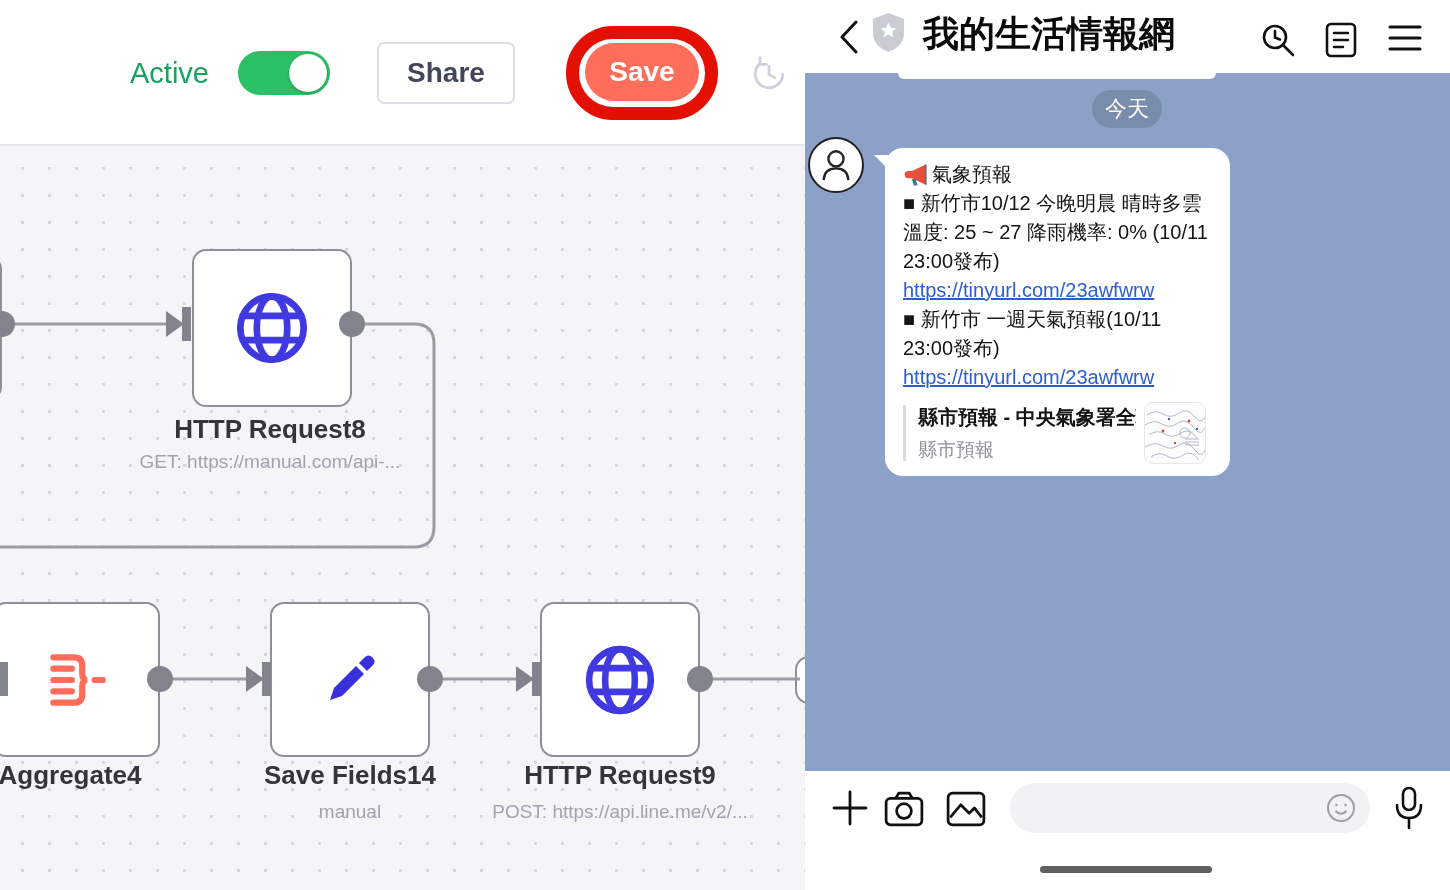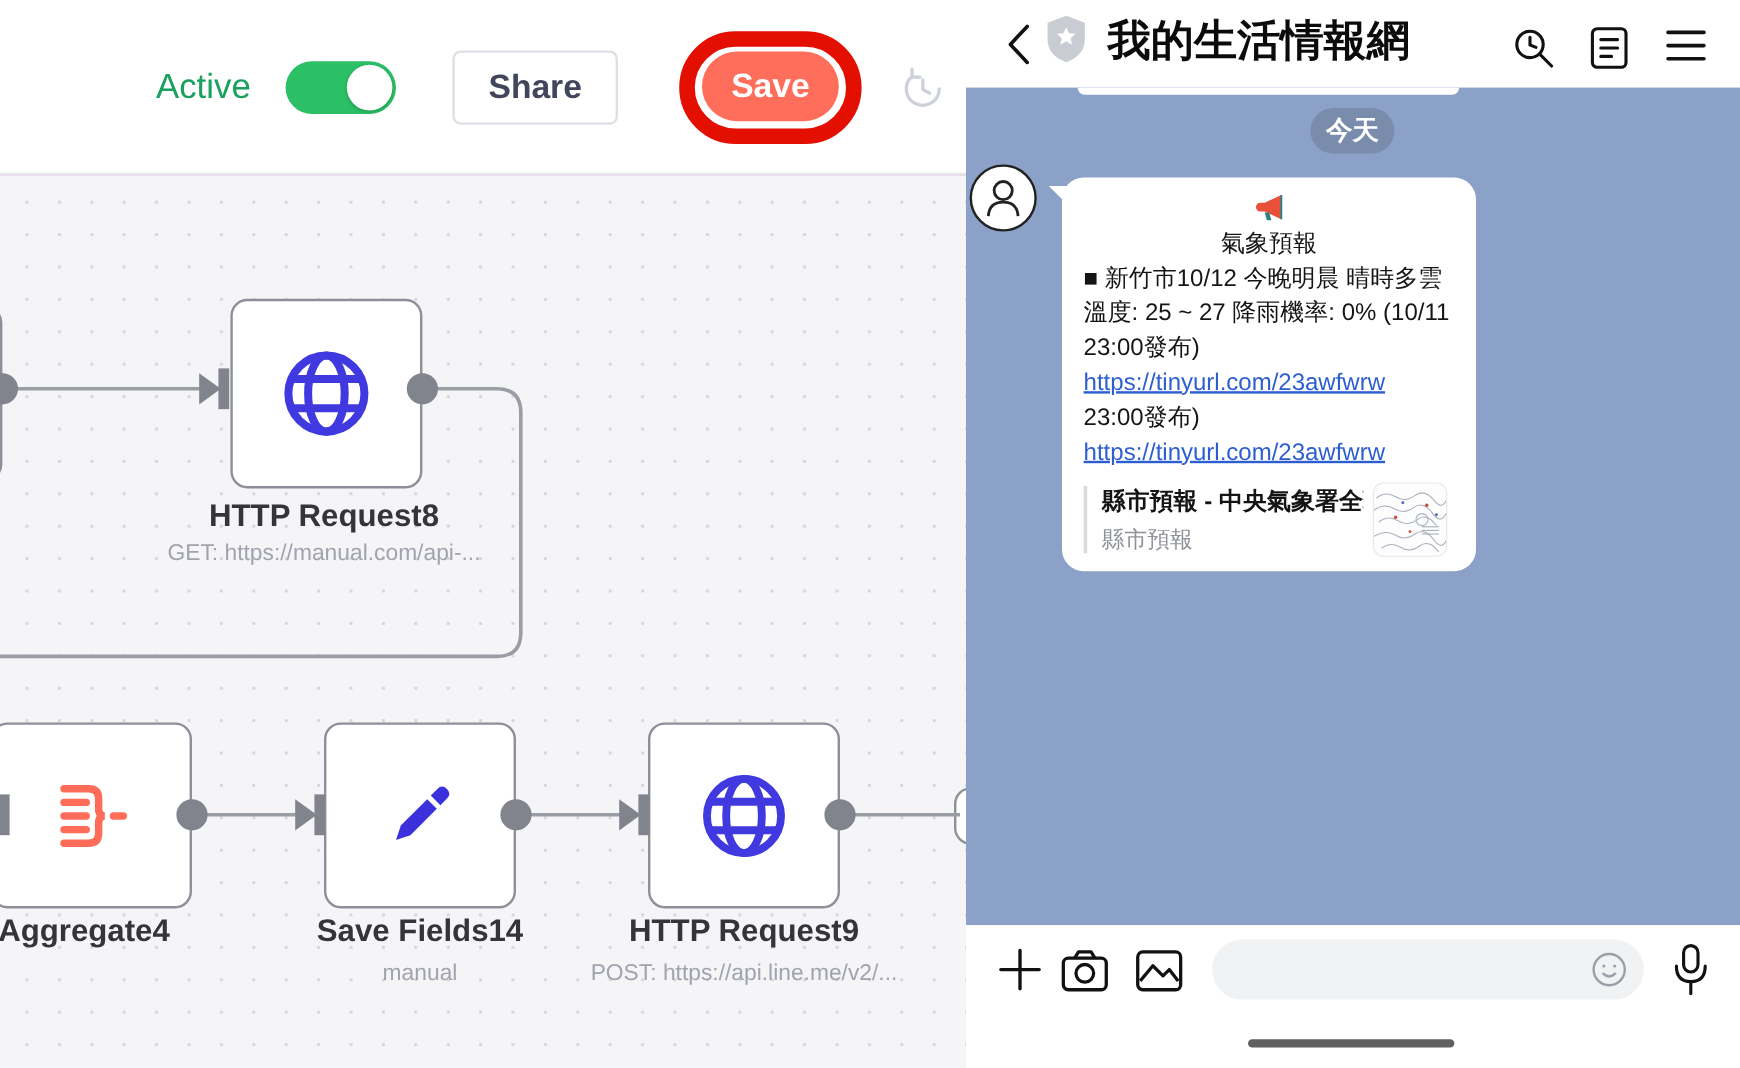--- a/index.html
+++ b/index.html
@@ -32,29 +32,29 @@
   .node-sub{position:absolute;text-align:center;font-size:19px;color:#a1a4af;white-space:nowrap;}
   #connector-svg{position:absolute;left:0;top:0;width:805px;height:744px;pointer-events:none;}
   
   #chat-panel{position:absolute;left:805px;top:0;width:645px;height:650px;background:#fff;}
   #chat-header{position:absolute;left:0;top:0;width:645px;height:73px;background:#fff;}
   .chat-title{position:absolute;left:118px;top:10px;font-size:36px;font-weight:700;color:#0b0b0b;white-space:nowrap;}
   #chat-bg{position:absolute;left:0;top:73px;width:645px;height:698px;background:#8ba1c7;overflow:hidden;}
   .prev-bubble-fragment{position:absolute;left:93px;top:0;width:318px;height:6px;background:#fff;
     border-radius:0 0 12px 12px;}
   .date-pill{position:absolute;left:287px;top:17px;width:70px;height:38px;border-radius:19px;
-    background:#7a8cab;color:#fff;font-size:22px;display:flex;align-items:center;justify-content:center;font-weight:bold;}
+    background:#7a8cab;color:#fff;font-size:22px;display:flex;align-items:center;justify-content:center;}
   .avatar{position:absolute;left:3px;top:64px;width:56px;height:56px;border-radius:50%;background:#fff;
     border:2px solid #222;box-sizing:border-box;display:flex;align-items:center;justify-content:center;}
   .bubble{position:absolute;left:80px;top:75px;width:345px;border-radius:18px;background:#fff;
     padding:12px 18px 12px 18px;box-sizing:border-box;}
   .bubble:before{content:"";position:absolute;left:-11px;top:7px;width:0;height:0;
     border-style:solid;border-width:0 18px 18px 0;border-color:transparent #fff transparent transparent;}
   .msg-line{display:block;font-size:20px;line-height:29px;color:#151515;white-space:nowrap;}
-  .msg-title-row{display:flex;align-items:center;gap:3px;font-size:20px;line-height:29px;color:#151515;flex-direction:column;}
+  .msg-title-row{display:flex;align-items:center;gap:3px;font-size:20px;line-height:29px;color:#151515;}
   .msg-link{display:block;font-size:20px;line-height:29px;color:#2c5ed2;text-decoration:underline;white-space:nowrap;}
   .preview{margin-top:10px;display:flex;align-items:center;}
   .preview-bar{width:3px;height:56px;background:#d9dadc;margin-right:12px;flex:none;}
   .preview-texts{width:218px;overflow:hidden;}
   .preview-title{font-size:20px;font-weight:700;color:#141414;white-space:nowrap;overflow:hidden;}
   .preview-sub{font-size:19px;color:#8f929a;margin-top:6px;white-space:nowrap;}
   .preview-thumb{width:62px;height:62px;border-radius:9px;overflow:hidden;flex:none;margin-left:8px;
     background:#fdfdfd;border:1px solid #e7e7e7;box-sizing:border-box;}
   #chat-input-bar{position:absolute;left:0;top:771px;width:645px;height:119px;background:#fff;}
   .input-pill{position:absolute;left:205px;top:12px;width:360px;height:50px;border-radius:25px;background:#f1f2f4;}
@@ -210,20 +210,21 @@
           <path d="M28 3 L11 11 H6.5 a4.5 4.5 0 0 0 0 9 H11 L28 28 Z" fill="#e8503a"></path>
           <path d="M11 21 l2.2 8 h4.6 l-2.2 -8 Z" fill="#2f7f8a"></path>
           <path d="M28 3 L28 28" stroke="#2f7f8a" stroke-width="2"></path>
         </svg>
         <span>氣象預報</span>
       </div>
       <span class="msg-line">■ 新竹市10/12 今晚明晨 晴時多雲</span>
       <span class="msg-line">溫度: 25 ~ 27 降雨機率: 0% (10/11</span>
       <span class="msg-line">23:00發布)</span>
       <span class="msg-link">https://tinyurl.com/23awfwrw</span>
+      <span class="msg-line">■ 新竹市 一週天氣預報(10/11</span>
       <span class="msg-line">23:00發布)</span>
       <span class="msg-link">https://tinyurl.com/23awfwrw</span>
 
       <div class="preview">
         <div class="preview-bar"></div>
         <div class="preview-texts">
           <div class="preview-title">縣市預報 - 中央氣象署全球...</div>
           <div class="preview-sub">縣市預報</div>
         </div>
         <div class="preview-thumb">

